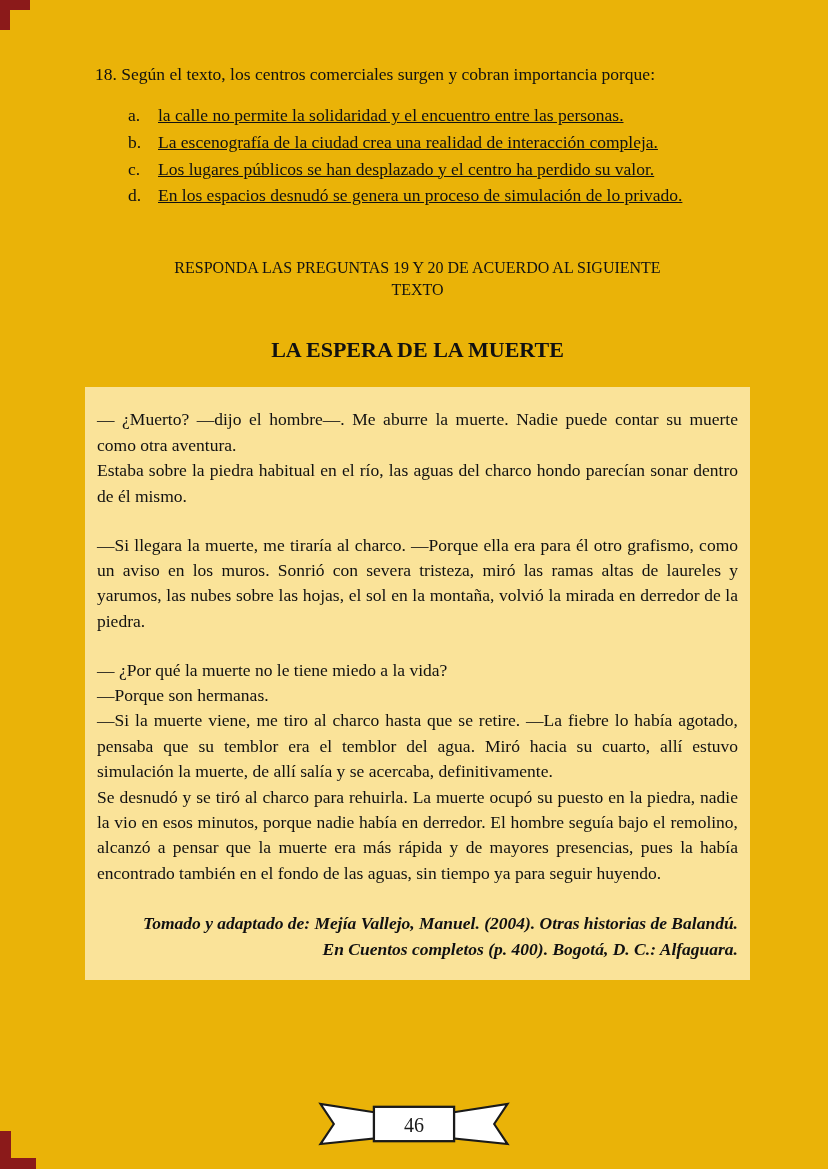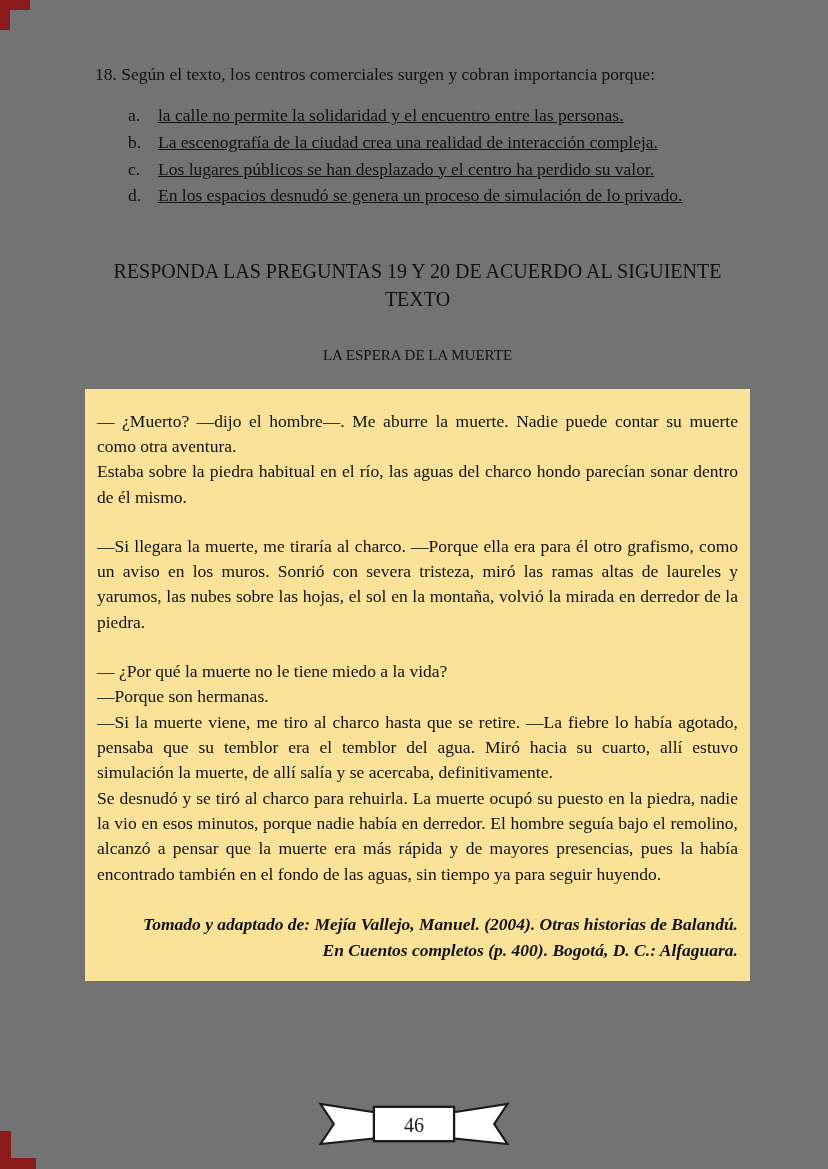--- a/index.html
+++ b/index.html
@@ -5,21 +5,21 @@
   * { box-sizing: border-box; margin: 0; padding: 0; }
   html, body { background: #ffffff; }
   body {
     width: 828px; height: 1169px;
     font-family: "Liberation Serif", "DejaVu Serif", serif;
     color: #111111;
   }
   .page {
     position: relative;
     width: 828px; height: 1169px;
-    background: #737373;
+    background: #eab308;
     overflow: hidden;
   }
   
   .corner { position: absolute; }
   .corner-tl {
     top: 0; left: 0; width: 30px; height: 30px;
     border-top: 10px solid var(--corner, #8b1a1a);
     border-left: 10px solid var(--corner, #8b1a1a);
   }
   .corner-bl {
@@ -32,28 +32,28 @@
     font-size: 17.5px;
     line-height: 1.45;
   }
   .question-text { margin-bottom: 15px; }
   .options { padding-left: 33px; margin-bottom: 48px; }
   .option { display: flex; line-height: 1.52; }
   .opt-letter { flex: 0 0 30px; width: 30px; }
   .opt-text { flex: 1; text-decoration: underline; }
   .instruction {
     text-align: center;
-    font-size: 20px;
+    font-size: 16px;
     line-height: 1.4;
     margin-bottom: 32px;
   }
   .story-title {
     text-align: center;
-    font-size: 15px;
-    font-weight: 400;
+    font-size: 22px;
+    font-weight: 700;
     margin-bottom: 22px;
   }
   .story-block {
     background: var(--highlight, #fae399);
     margin: 0 -10px;
     padding: 20px 12px 18px 12px;
   }
   .sp { text-align: justify; }
   .gap-after { margin-bottom: 1.35em; }
   .attribution {

